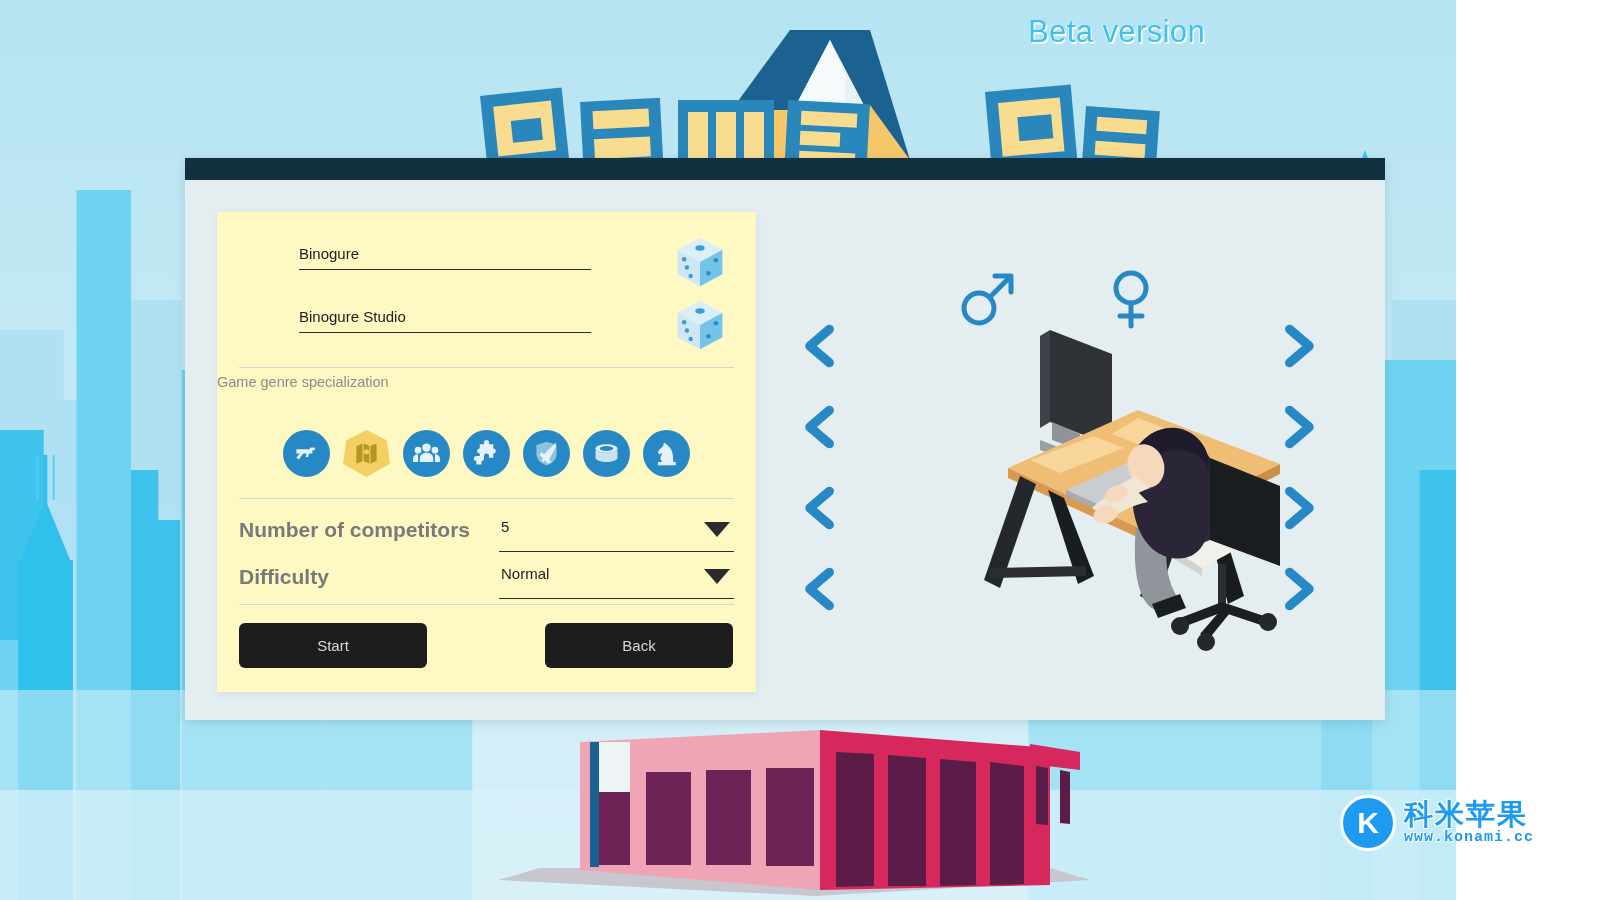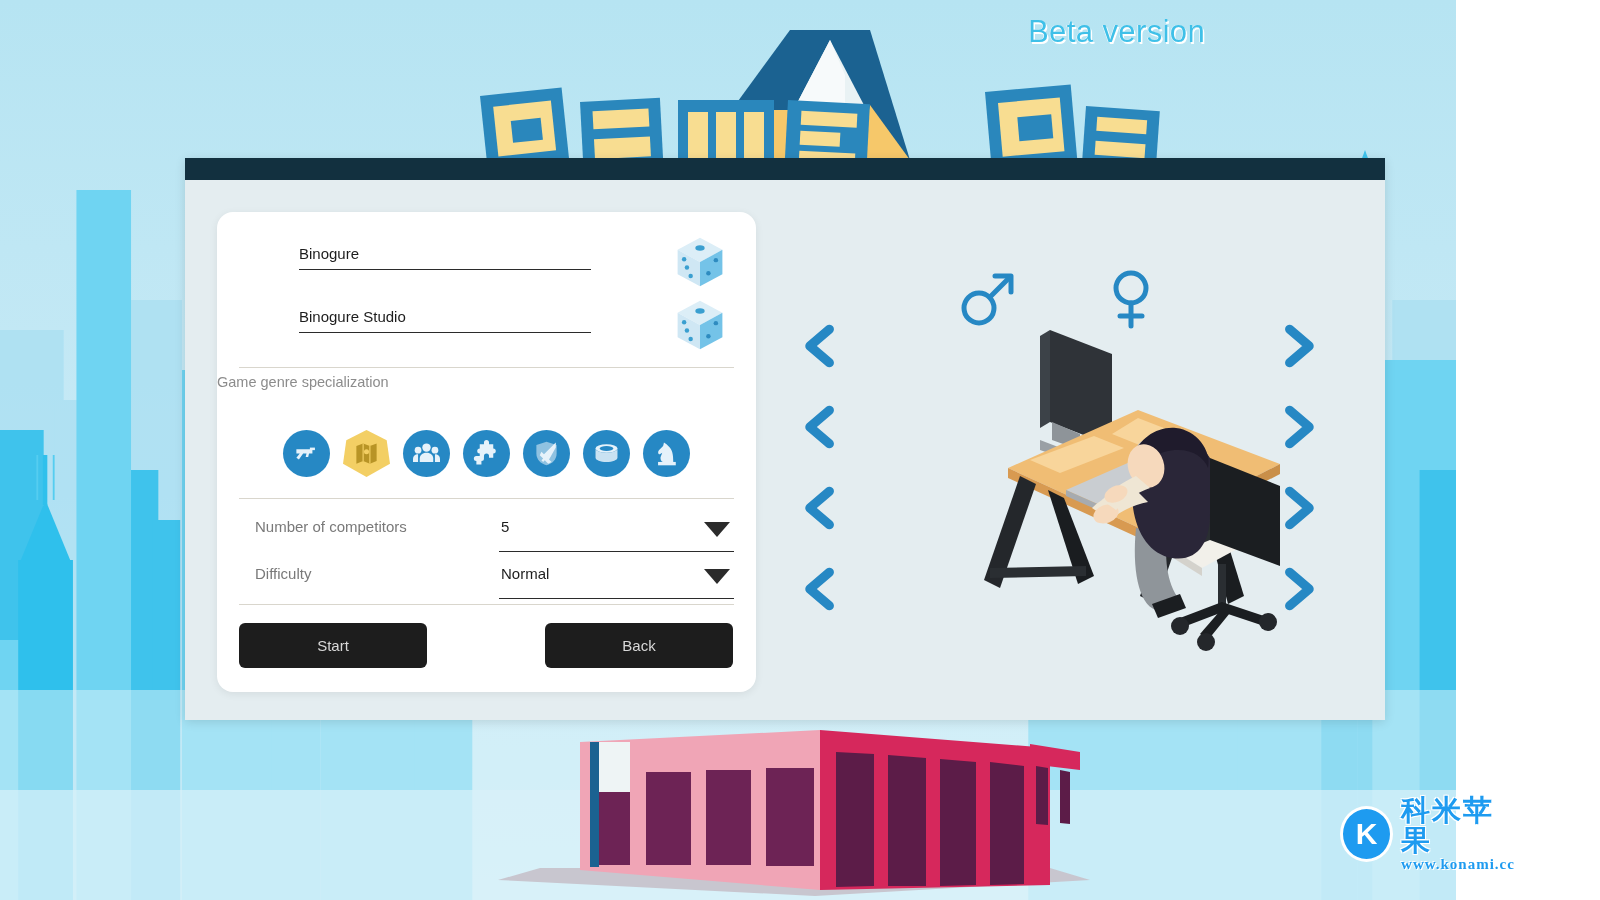--- a/index.html
+++ b/index.html
@@ -38,22 +38,22 @@
   }
   .window-titlebar {
     height: 22px; width: 100%;
     background: #12303f;
   }
 
   
   .card {
     position: absolute; left: 32px; top: 54px;
     width: 539px; height: 480px;
-    background: #ffffff;
-    border-radius: 16px;
+    background: #fef9c3;
+    border-radius: 0;
     box-shadow: 0 2px 8px rgba(0,0,0,.07);
   }
 
   .field-row {
     position: absolute; left: 82px; width: 292px;
   }
   .field-row .val {
     font-size: 15px; color: #1d1d1d;
     padding-bottom: 5px;
     border-bottom: 1.5px solid #2b2b2b;
@@ -109,22 +109,22 @@
   .genre-btn svg { position: relative; width: 27px; height: 27px; }
   .genre-btn .gi { fill: #e6f2fa; }
   .genre-btn.selected .gi { fill: #b89426; }
 
   .opt-row {
     position: absolute; left: 22px; width: 495px; height: 46px;
   }
   #opt-competitors { top: 298px; }
   #opt-difficulty  { top: 345px; }
   .opt-label {
-    position: absolute; left: 16px; top: 8px;
-    font-size: 15px; color: #797979;
+    position: absolute; left: 0; top: 8px;
+    font-size: 21px; color: #797979; font-weight: bold;
   }
   .opt-select {
     position: absolute; left: 260px; right: 0; top: 0; height: 42px;
     border-bottom: 1.5px solid #2b2b2b;
     cursor: pointer;
   }
   .opt-value {
     position: absolute; left: 2px; top: 8px;
     font-size: 15px; color: #1d1d1d;
   }
@@ -185,21 +185,21 @@
   }
   .wm-text { display: flex; flex-direction: column; }
   .wm-cn {
     font-size: 29px; color: #1e9bf0; font-weight: bold;
     letter-spacing: 2px;
     text-shadow: 1px 1px 0 #ffffff, -1px -1px 0 #ffffff, 1px -1px 0 #ffffff, -1px 1px 0 #ffffff;
     line-height: 30px;
   }
   .wm-url {
     font-size: 15px; color: #1e9bf0; font-weight: bold;
-    font-family: Liberation Serif, serif;
+    font-family: Liberation Mono, monospace;
     letter-spacing: 1px;
     text-shadow: 1px 1px 0 #ffffff, -1px -1px 0 #ffffff;
     line-height: 18px;
   }
 </style>
 </head>
 <body>
 
 <div id="stage">
 

